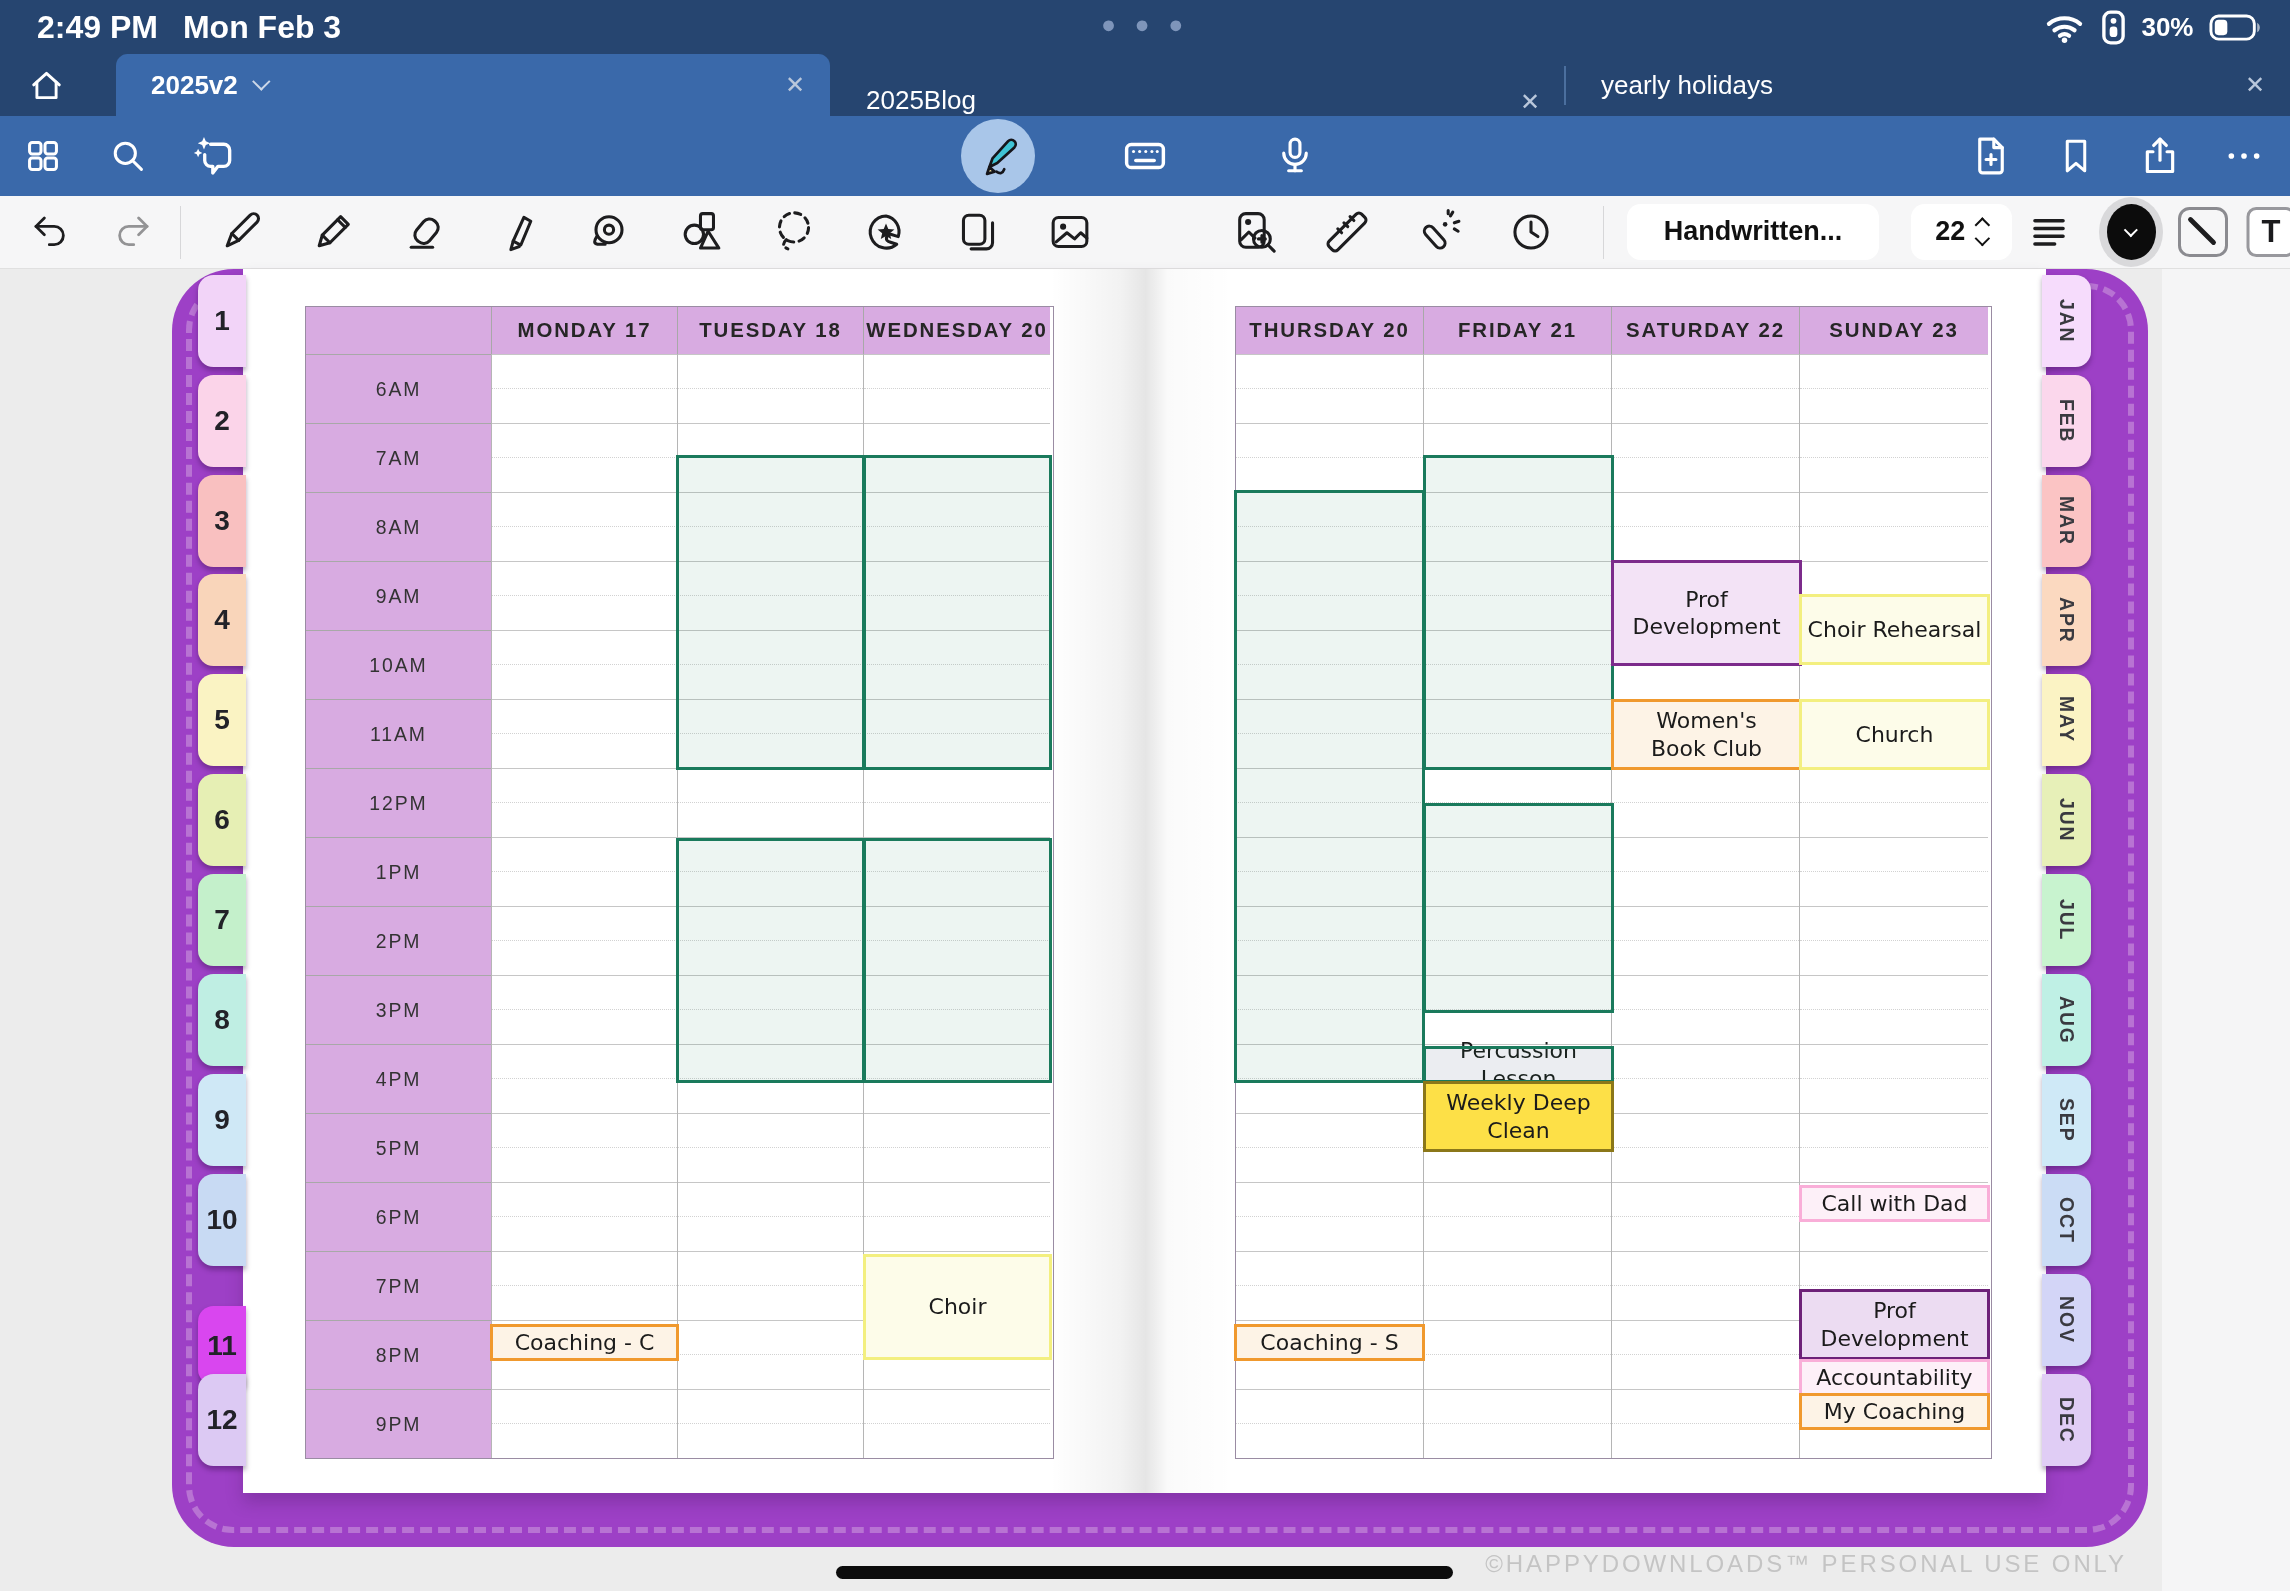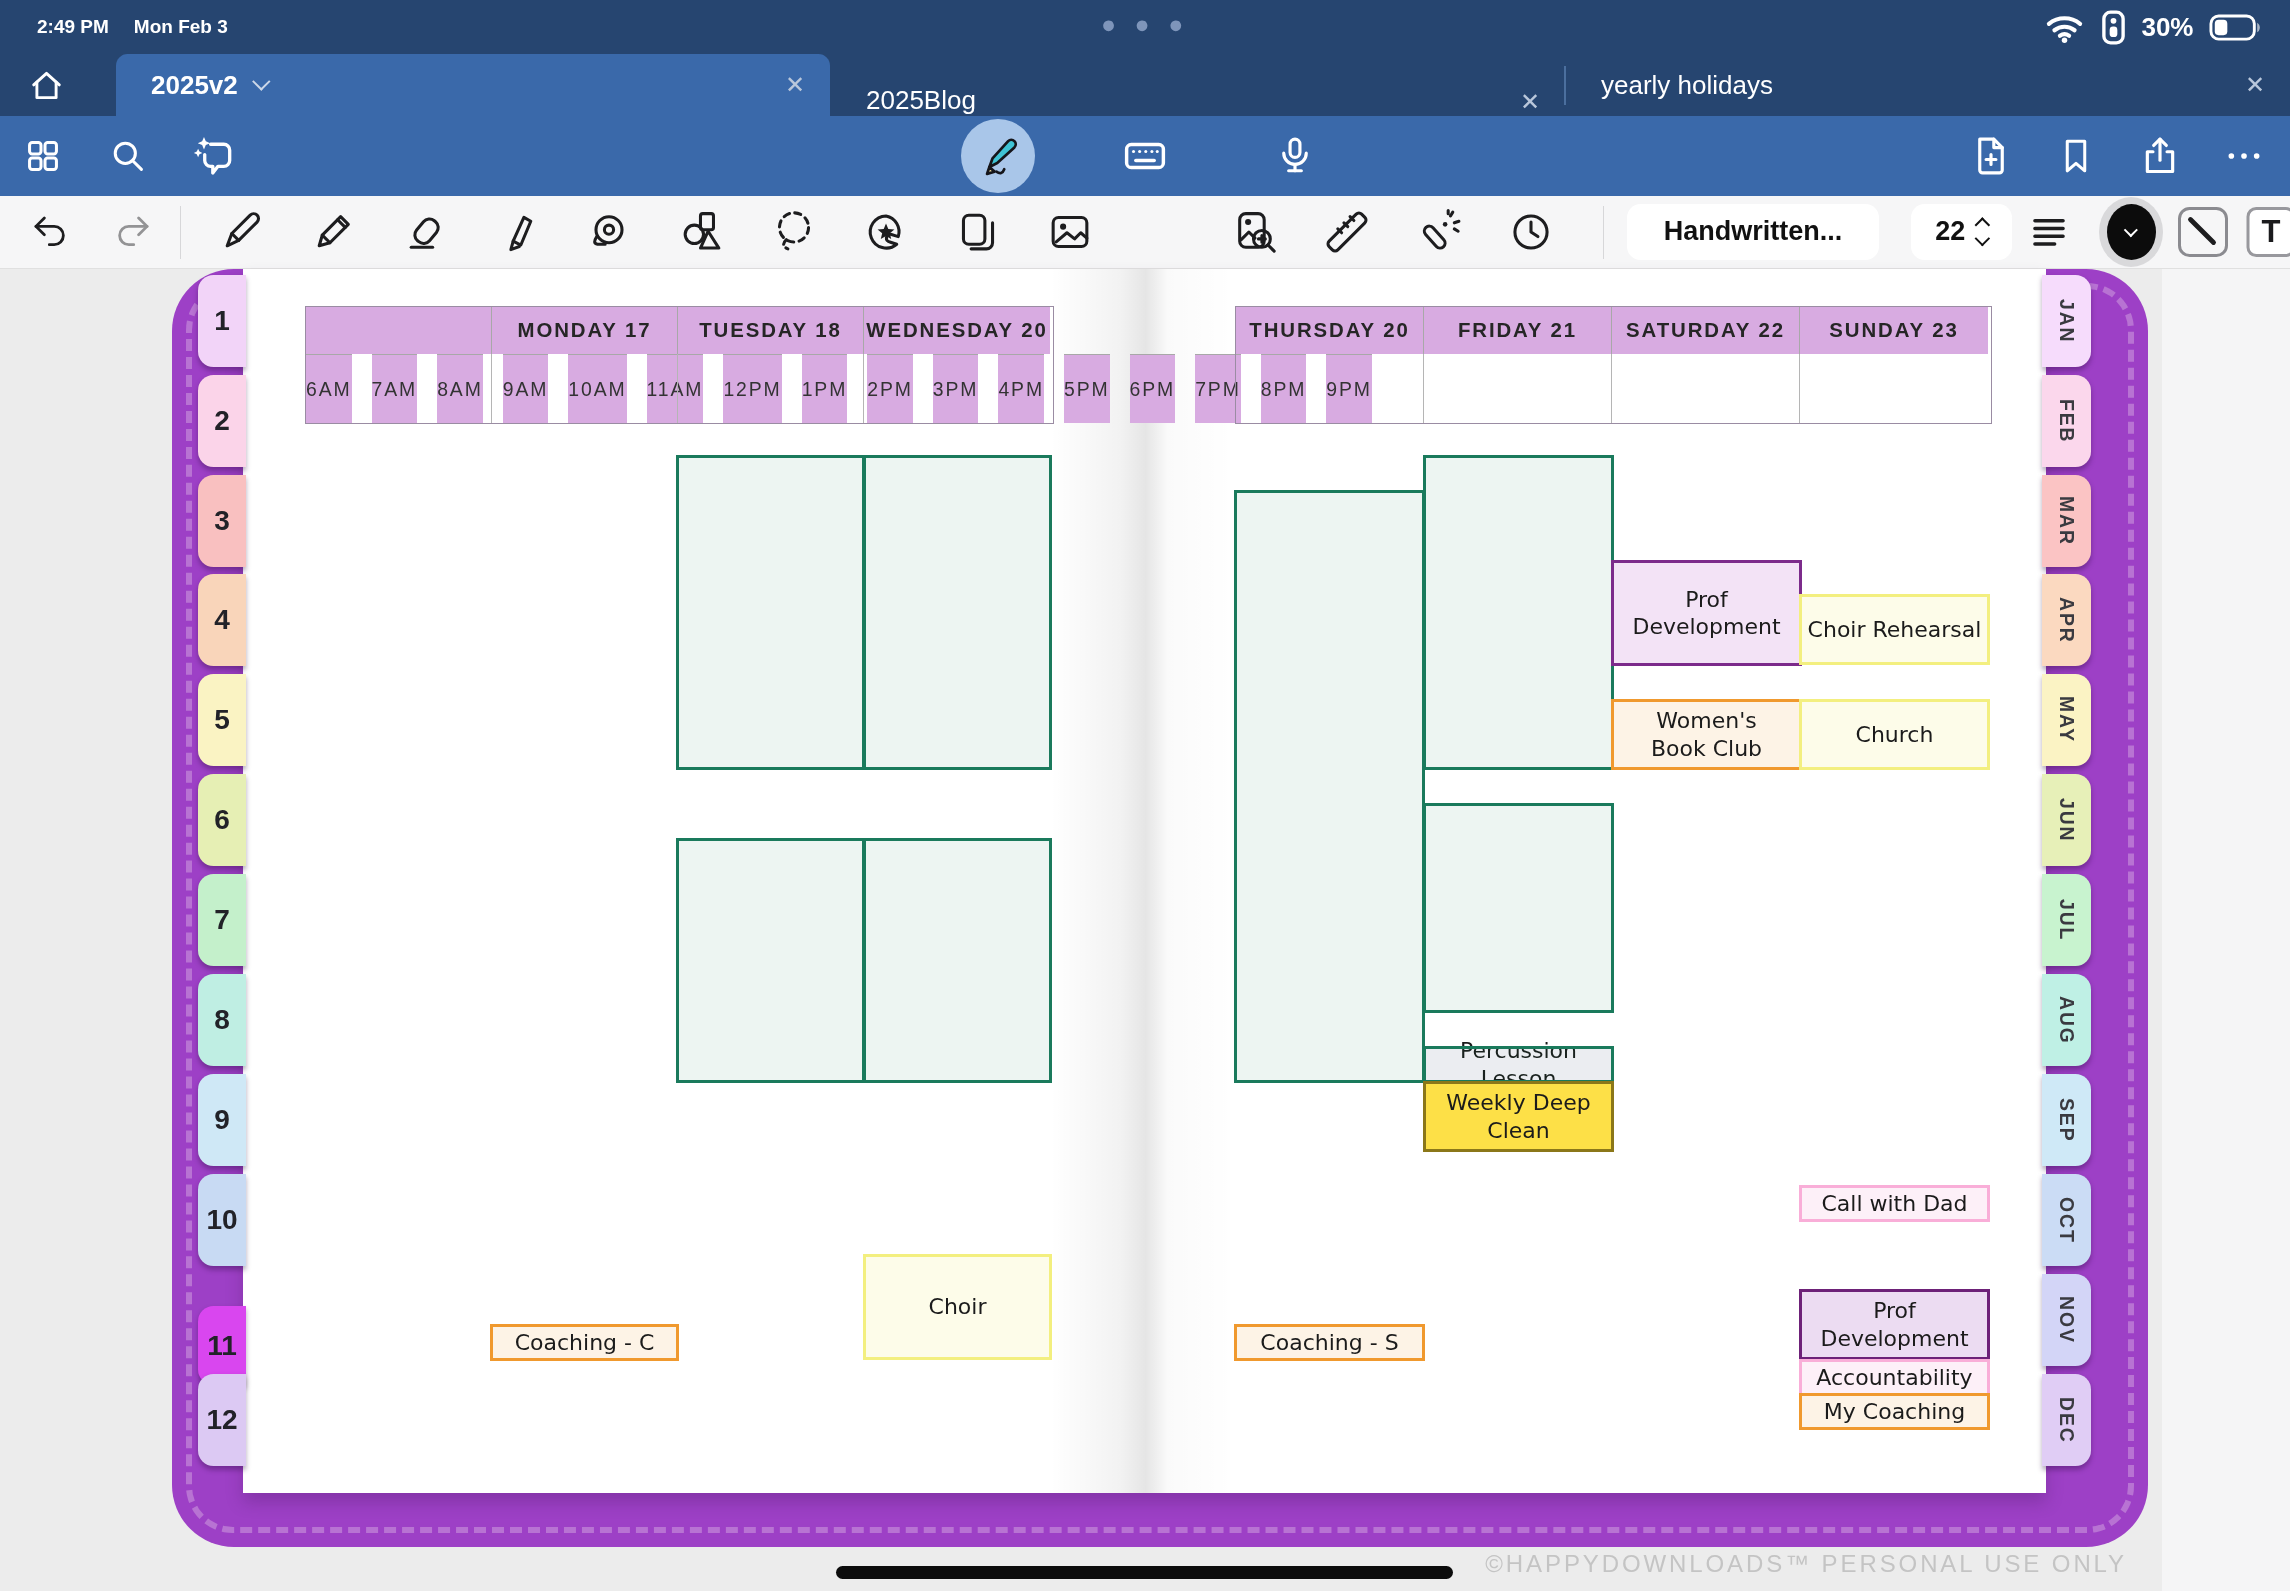--- a/index.html
+++ b/index.html
@@ -4,21 +4,21 @@
 <style>
   html,body{margin:0;padding:0;background:#dfdfdf;}
   *{box-sizing:border-box;}
   .screen{position:relative;width:2290px;height:1591px;overflow:hidden;
     font-family:"Liberation Sans",sans-serif;background:#ececec;}
 
   
   .status-bar{position:absolute;left:0;top:0;width:2290px;height:54px;background:#264570;
     color:#fff;display:flex;align-items:center;}
   .sb-left{position:absolute;left:37px;top:0;height:54px;display:flex;align-items:center;gap:25px;
-    font-size:19px;font-weight:bold;}
+    font-size:32px;font-weight:bold;}
   .sb-dots{position:absolute;left:0;right:0;top:9.7px;text-align:center;color:#7e95ba;font-size:25px;letter-spacing:5.8px;}
   .sb-right{position:absolute;right:27px;top:0;height:54px;display:flex;align-items:center;gap:15.5px;
     font-size:26px;font-weight:bold;}
 
   
   .tab-bar{position:absolute;left:0;top:54px;width:2290px;height:62px;background:#264570;}
   .home-btn{position:absolute;left:21.3px;top:7.8px;width:50px;height:47px;display:flex;align-items:center;justify-content:center;}
   .tab{position:absolute;top:0;height:62px;display:flex;align-items:center;color:#fff;font-size:26px;}
   .tab.active{background:#3a69aa;border-radius:11.6px 11.6px 0 0;}
   .tab-label{padding-left:35px;white-space:nowrap;}
@@ -76,21 +76,21 @@
   .home-indicator{position:absolute;left:836px;top:1566px;width:617px;height:12.6px;border-radius:6.8px;background:#0c0c0c;}
   .right-strip{position:absolute;left:2162px;top:269px;width:128px;height:1323px;background:#f5f5f6;}
 
   
   .ptable{position:absolute;border:1.9px solid #9a8ca3;}
   .phead{display:flex;}
   .phcell{height:47px;background:#d8abe1;border-right:1.9px solid #a8a8a8;display:flex;align-items:center;justify-content:center;
     font-size:20.4px;font-weight:600;letter-spacing:1.9px;color:#262626;}
   .phcell:last-child{border-right:none;}
   .pbody{display:flex;}
-  .pcol{display:flex;flex-direction:row;border-right:1.9px solid #b5b5b5;gap:20px;}
+  .pcol{display:flex;flex-direction:column;border-right:1.9px solid #b5b5b5;}
   .pcol:last-child{border-right:none;}
   .pcell{border-top:1.9px solid #c6c6c6;position:relative;background:#fff;}
   .pcell .half{position:absolute;left:0;right:0;top:0;height:50%;border-bottom:1.9px dotted #d2d2d2;}
   .tcell{border-top:1.9px solid #a8a8a8;background:#d8abe1;display:flex;align-items:center;justify-content:center;
     font-size:19.4px;letter-spacing:1.9px;color:#333;}
   .event{position:absolute;display:flex;align-items:center;justify-content:center;text-align:center;
     font-family:"DejaVu Sans",sans-serif;font-size:22px;color:#1b1b1b;white-space:pre-line;line-height:1.25;}
 
   svg{display:block;}
   .wi{stroke:#fff;fill:none;stroke-width:4.5;stroke-linecap:round;stroke-linejoin:round;}

